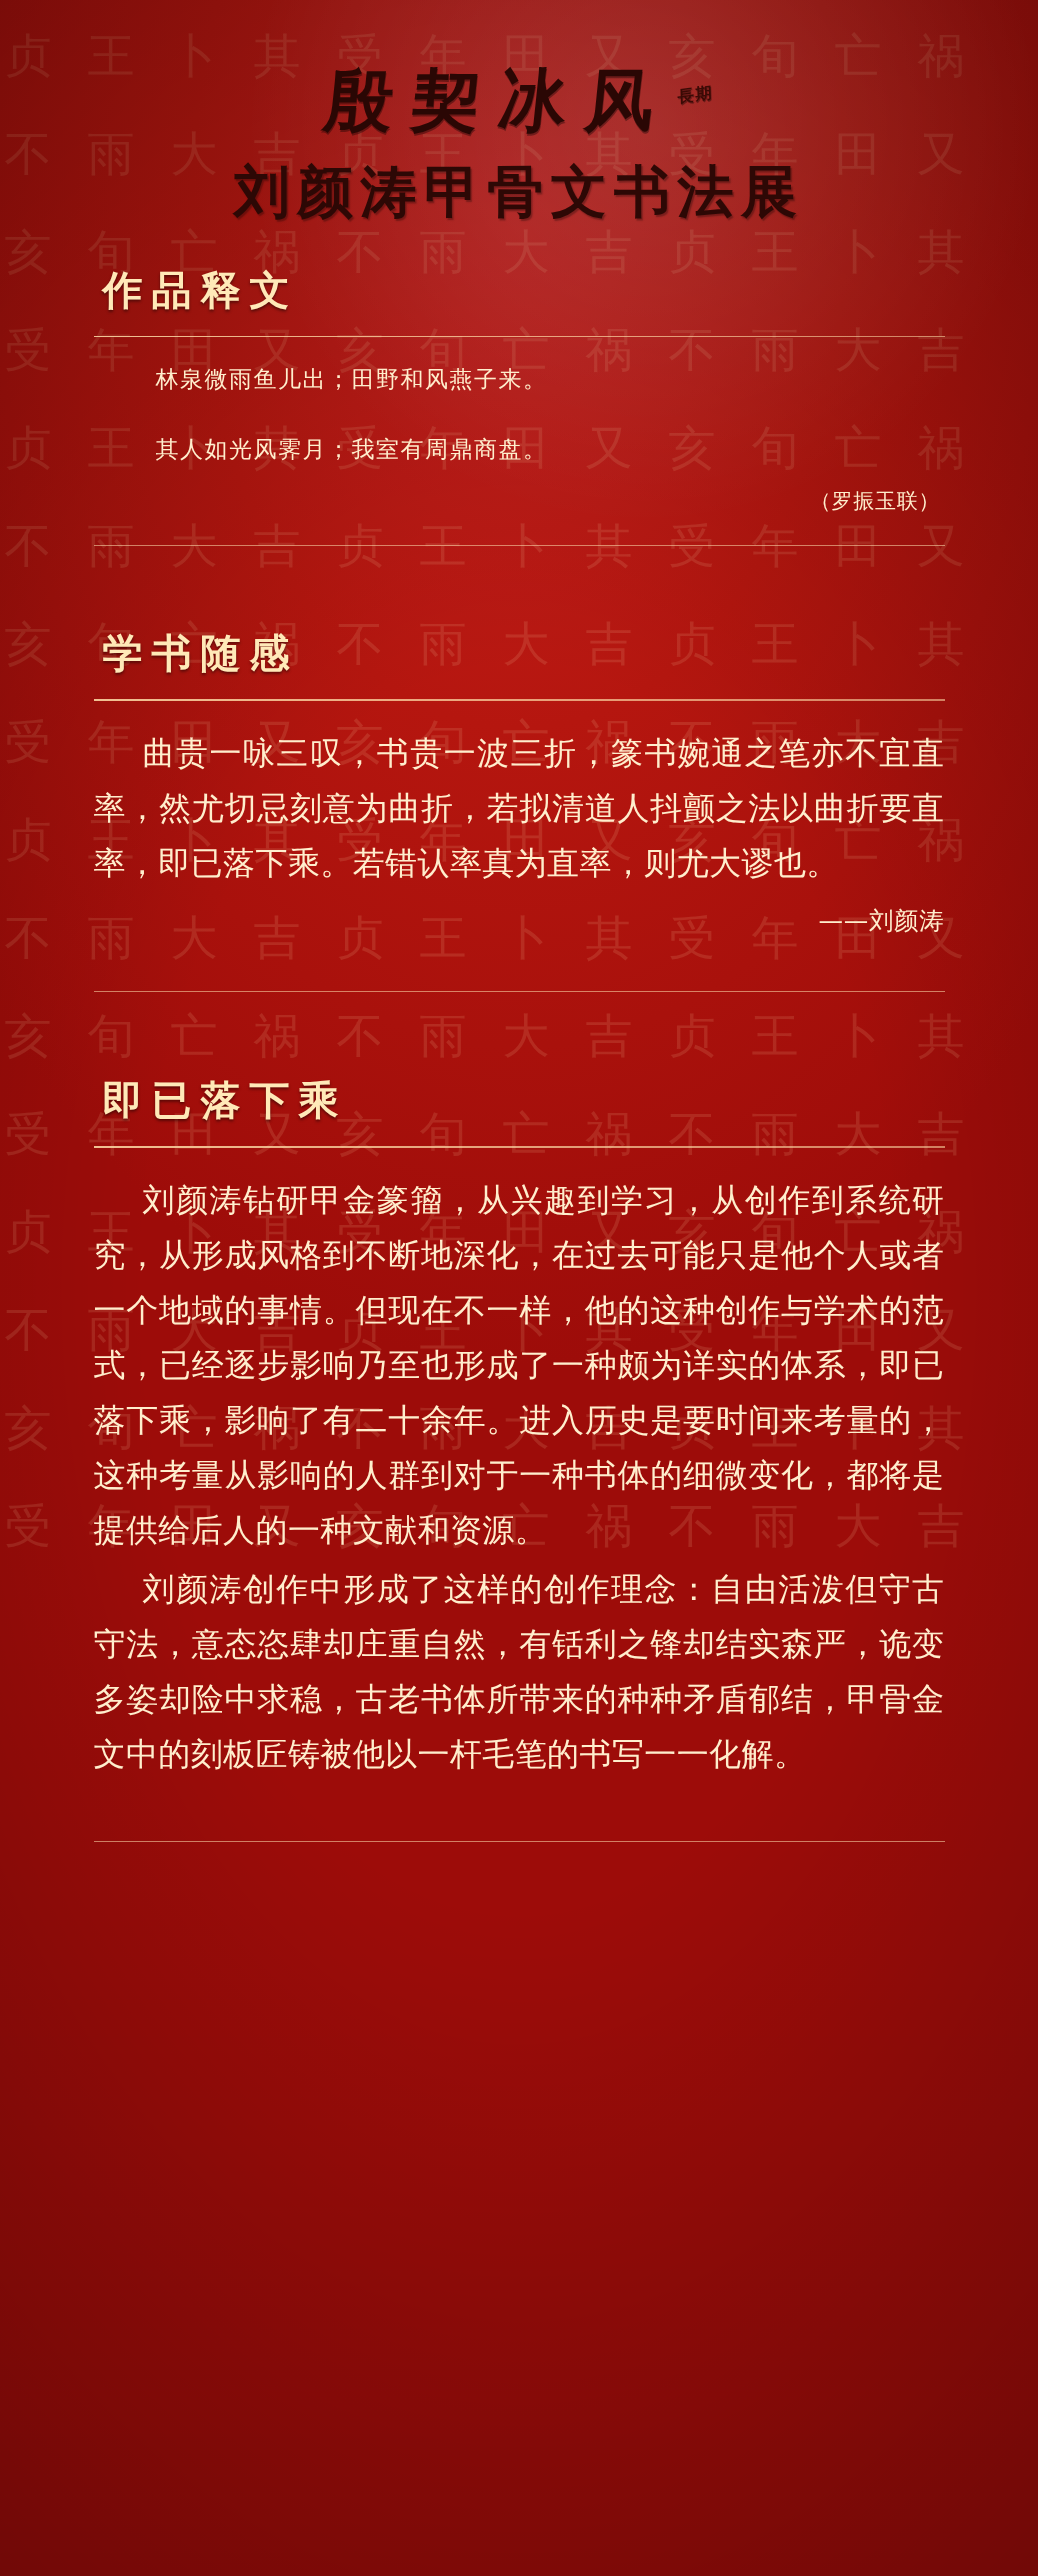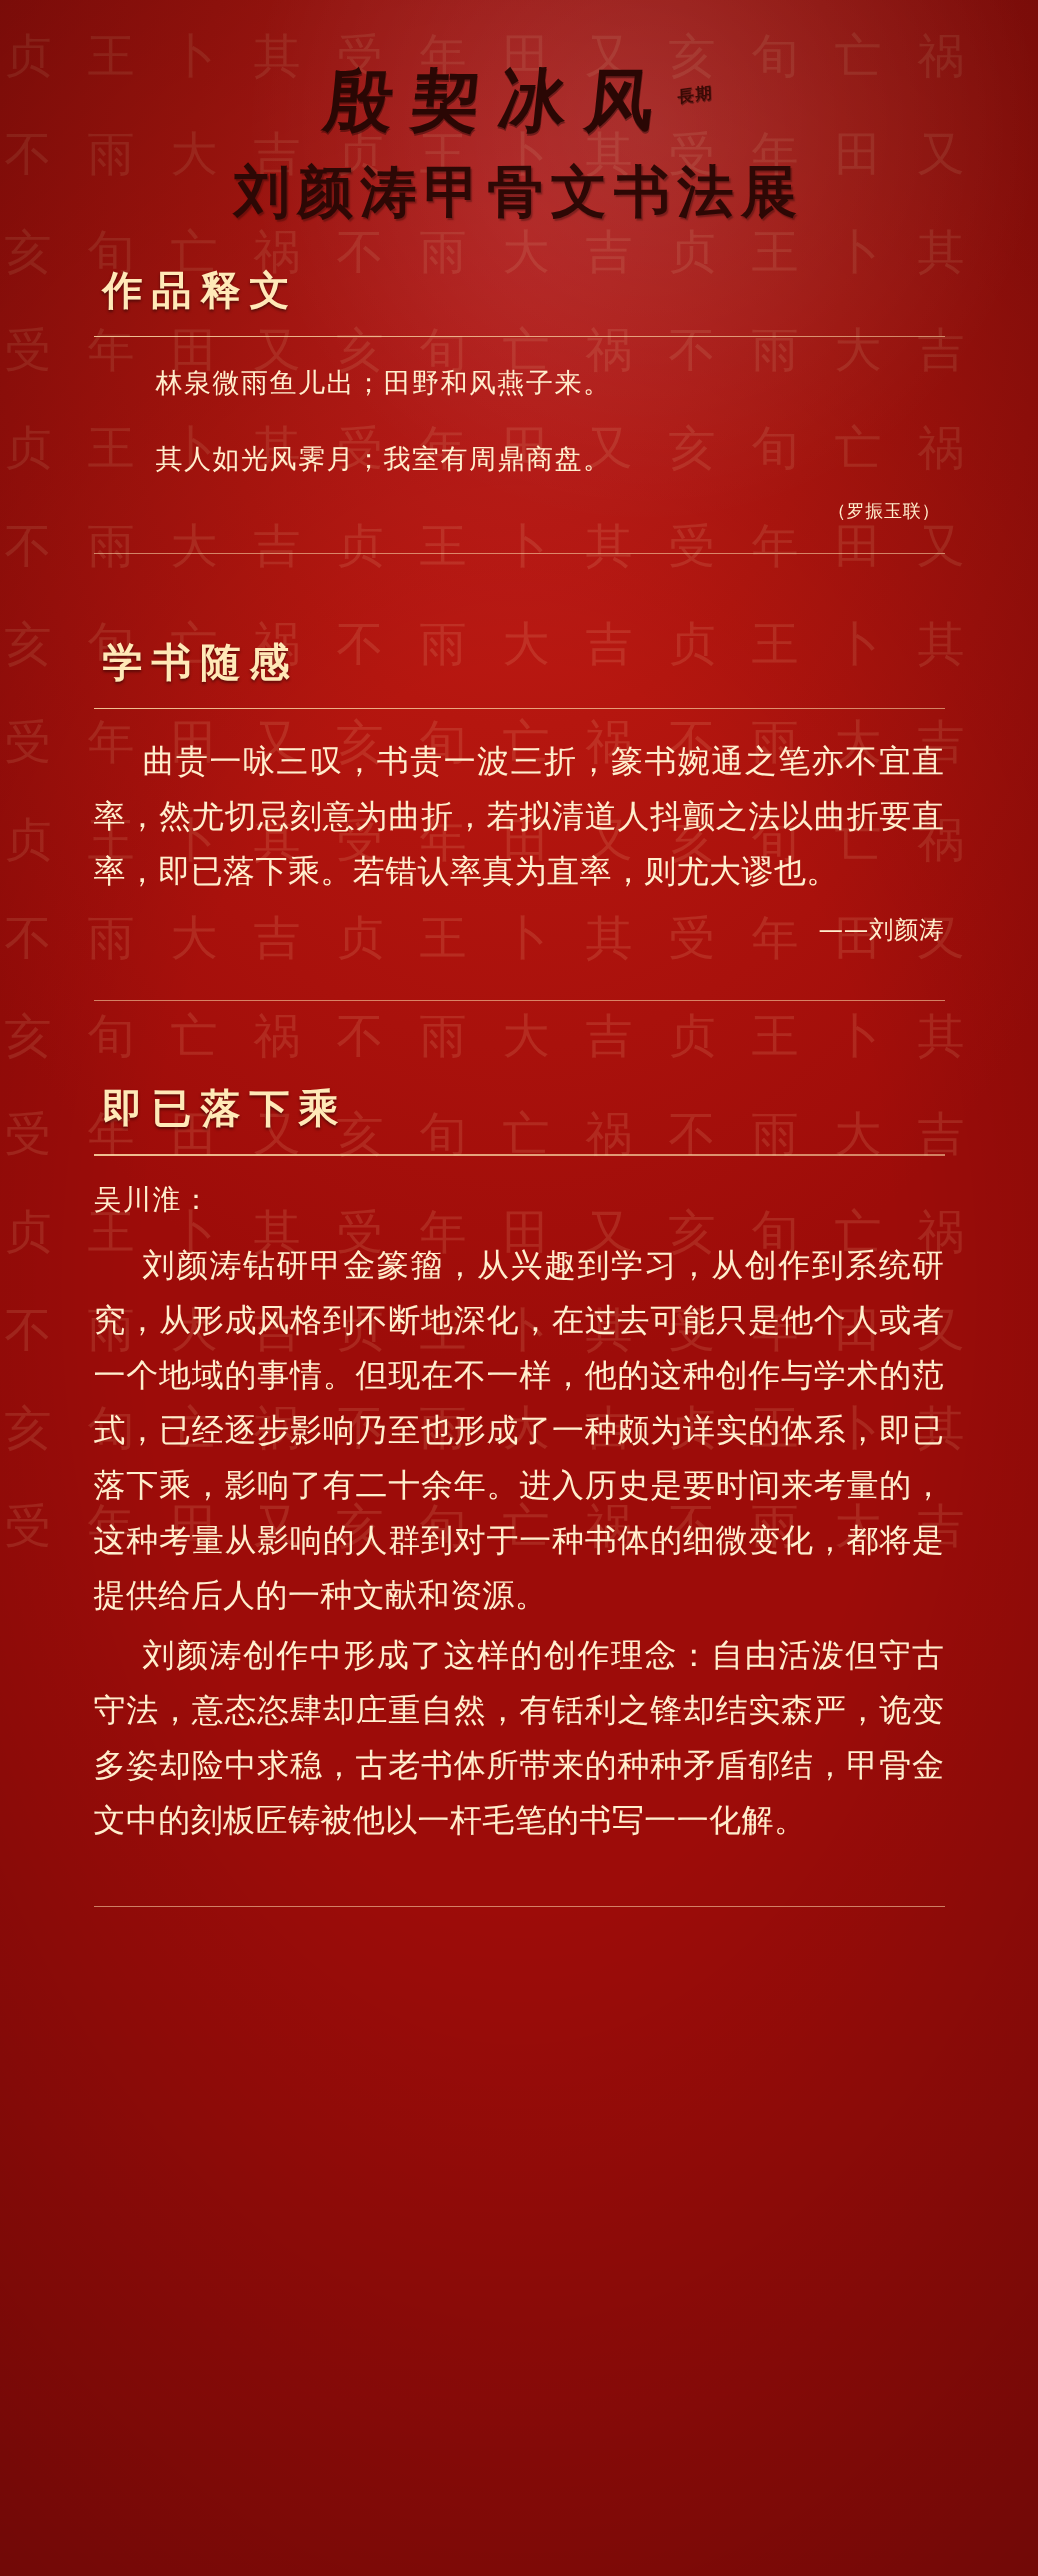--- a/index.html
+++ b/index.html
@@ -119,31 +119,31 @@
     background: linear-gradient(90deg, rgba(255,224,170,0.85), rgba(255,224,170,0.55));
     margin: 18px 0 25px 0;
   }
   .rule.thin {
     background: rgba(255,226,176,0.55);
     height: 0.7px;
   }
 
   .poem-line {
     font-family: "DejaVu Sans", sans-serif;
-    font-size: 27px;
+    font-size: 23px;
     color: #ffeecd;
     letter-spacing: 1.5px;
     line-height: 1.55;
     margin: 0 0 34px 62px;
   }
   .poem-line:last-of-type { margin-bottom: 19px; }
 
   .attribution {
     font-family: "DejaVu Sans", sans-serif;
-    font-size: 18px;
+    font-size: 21px;
     color: #ffeecd;
     text-align: right;
     letter-spacing: 0.7px;
     padding-right: 4.4px;
     margin-bottom: 30px;
   }
 
   .body-text {
     font-family: Liberation Sans, sans-serif;
     font-size: 32px;
@@ -214,21 +214,20 @@
       <div class="gap-md"></div>
       <div class="rule thin"></div>
     </div>
 
     <div class="gap-lg"></div>
 
     <div class="section">
       <div class="section-heading">即已落下乘</div>
       <div class="rule"></div>
 
-      <div class="critic-name">吴川淮：</div>
       <p class="body-text indent">刘颜涛钻研甲金篆籀，从兴趣到学习，从创作到系统研究，从形成风格到不断地深化，在过去可能只是他个人或者一个地域的事情。但现在不一样，他的这种创作与学术的范式，已经逐步影响乃至也形成了一种颇为详实的体系，即已落下乘，影响了有二十余年。进入历史是要时间来考量的，这种考量从影响的人群到对于一种书体的细微变化，都将是提供给后人的一种文献和资源。</p>
       <p class="body-text indent">刘颜涛创作中形成了这样的创作理念：自由活泼但守古守法，意态恣肆却庄重自然，有铦利之锋却结实森严，诡变多姿却险中求稳，古老书体所带来的种种矛盾郁结，甲骨金文中的刻板匠铸被他以一杆毛笔的书写一一化解。</p>
 
       <div class="gap-md"></div>
       <div class="rule thin"></div>
     </div>
 
   </div>
 </div>
 

